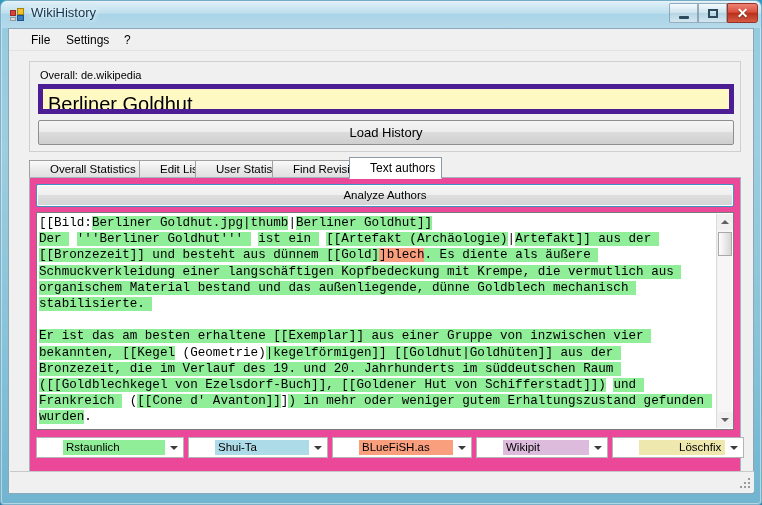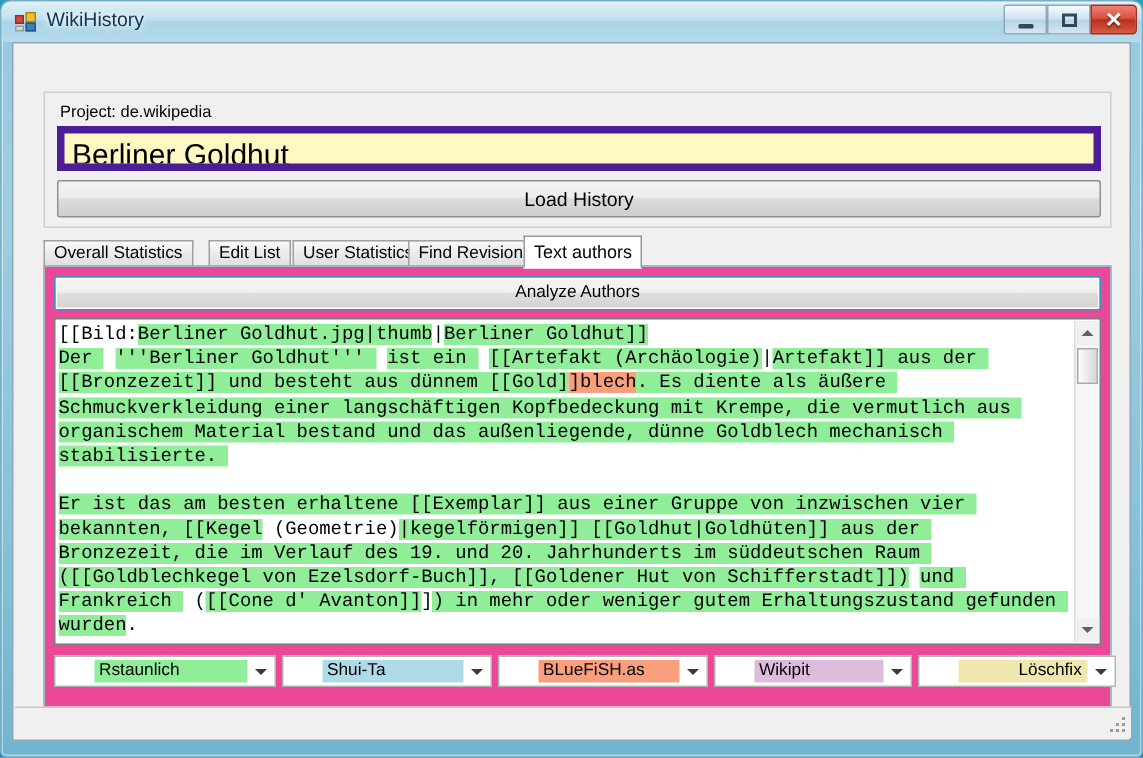--- a/index.html
+++ b/index.html
@@ -193,21 +193,21 @@
   }
   .tab {
     position: absolute;
     top: 3px; height: 18px;
     background: linear-gradient(180deg,#fafafa 0%, #eaeaea 50%, #dedede 100%);
     border: 1px solid #a0a0a0;
     border-bottom: none;
     box-sizing: border-box;
     font-size: 11.5px;
     color: #000;
-    padding: 2px 6px 0 6px;
+    padding: 2px 6px 0 20px;
     white-space: nowrap;
     cursor: default;
   }
   .tab.active {
     top: 0; height: 22px;
     background: #ffffff;
     border-color: #8d9aa5;
     border-bottom: 1px solid #ffffff;
     padding-top: 3px;
     font-size: 12px;
@@ -392,23 +392,28 @@
     <div class="winbtn" id="btn-max">
       <span class="glyph"></span>
     </div>
     <div class="winbtn" id="btn-close">
       <span class="glyph">✕</span>
     </div>
   </div>
 
   <div id="client">
 
+    <div id="menubar">
+      <div class="menuitem" id="menu-file">File</div>
+      <div class="menuitem" id="menu-settings">Settings</div>
+      <div class="menuitem" id="menu-help">?</div>
+    </div>
 
     <div id="project-group">
-      <div id="project-label">Project: de.wikipedia</div>
+      <div id="project-label">Overall: de.wikipedia</div>
       <div id="article-input" placeholder="">Berliner Goldhut</div>
       <div id="load-history">Load History</div>
     </div>
 
     <div id="tabstrip">
       <div id="tabheaders">
         <div class="tab" id="tab0" style="left:0px;">Overall Statistics</div>
         <div class="tab" id="tab1" style="left:110px;">Edit List</div>
         <div class="tab" id="tab2" style="left:166px;">User Statistics</div>
         <div class="tab" id="tab3" style="left:243px;">Find Revisions</div>

